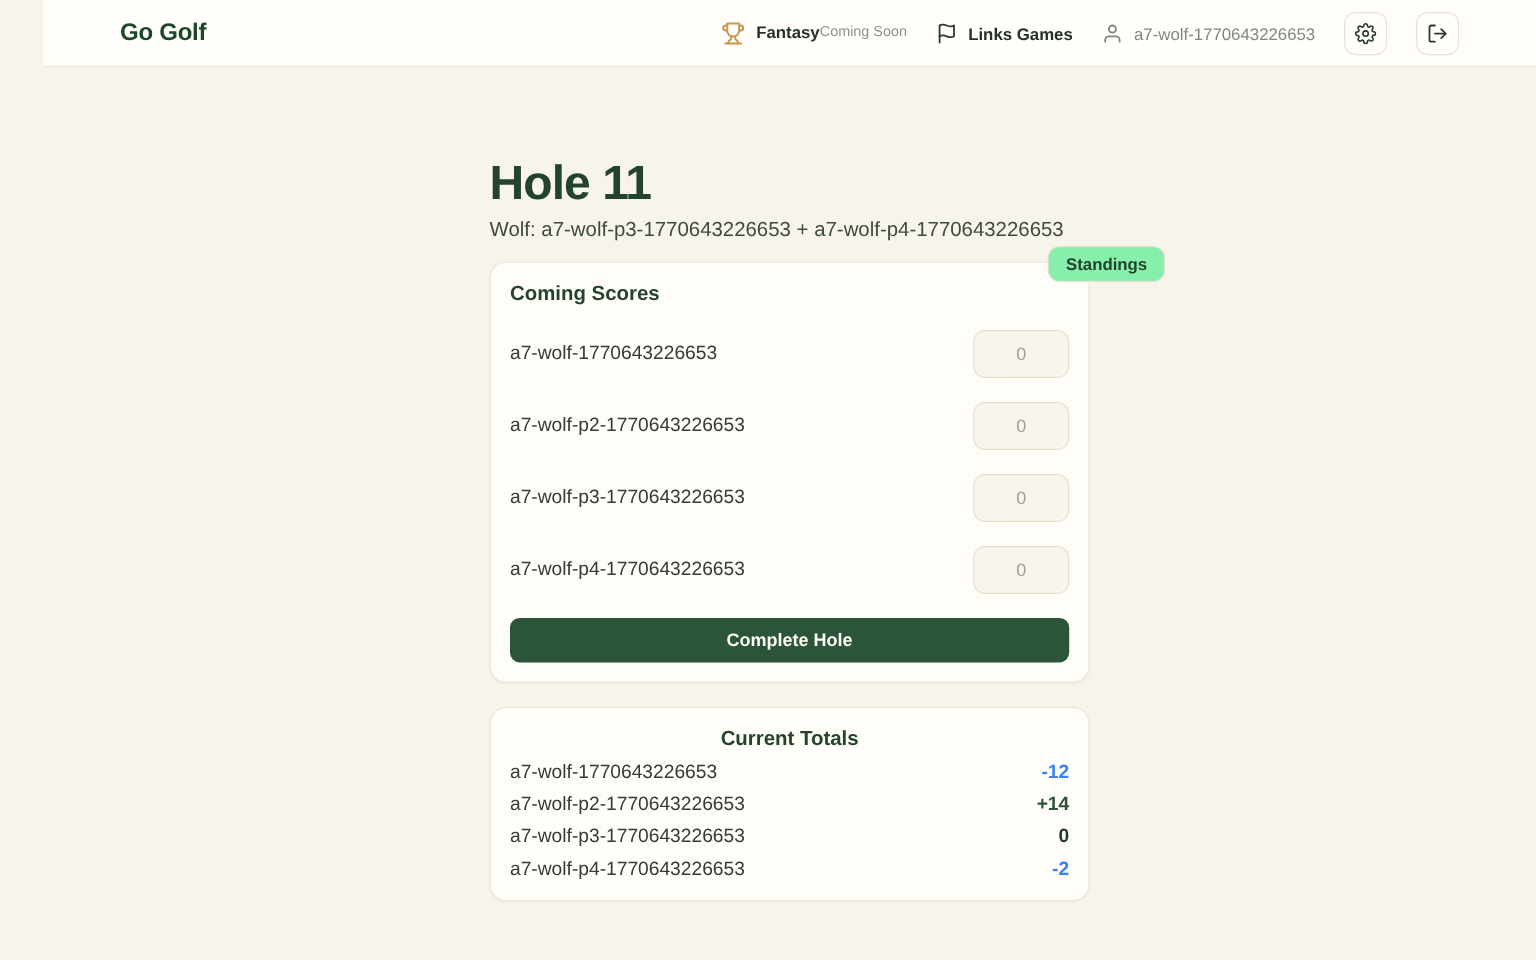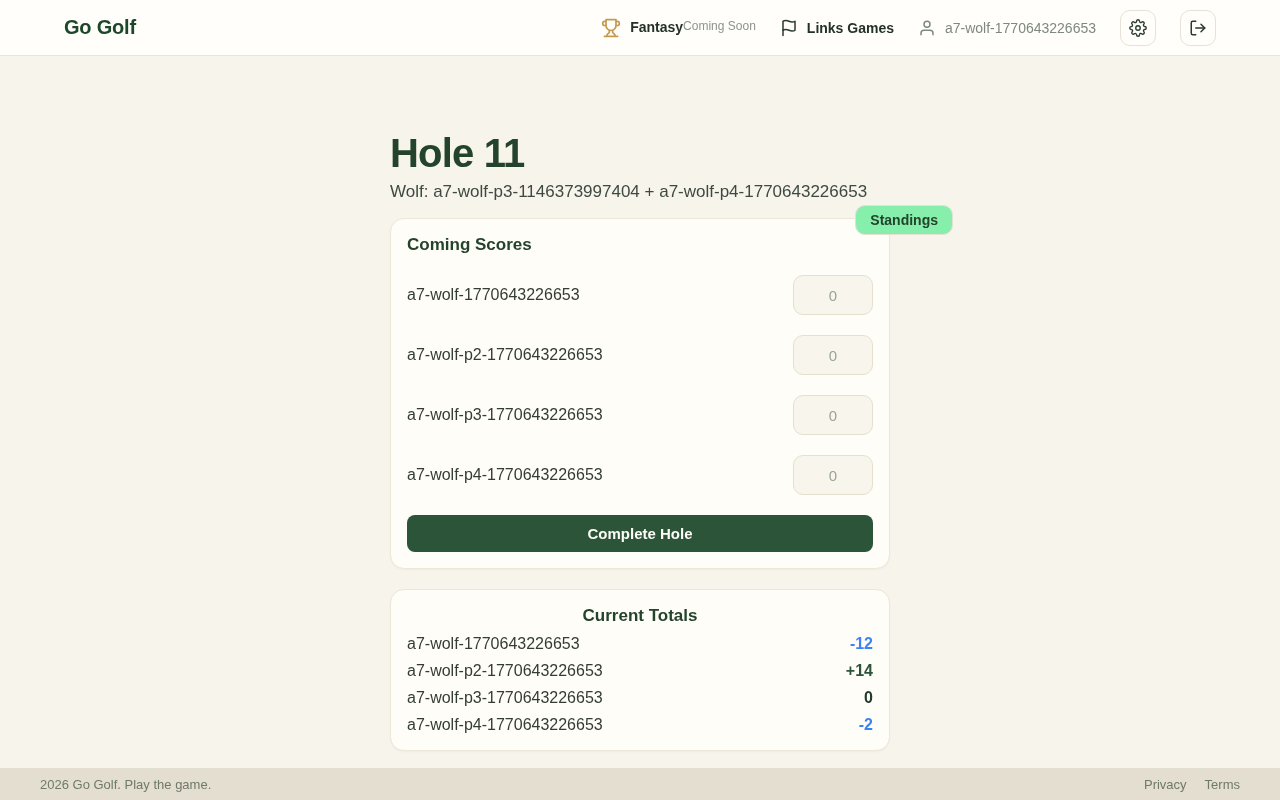--- a/index.html
+++ b/index.html
@@ -8,20 +8,21 @@
     font-family: "Liberation Sans", sans-serif;
     background: #f7f4ec;
     color: #24312a;
   }
   .app {
     width: 1280px;
     height: 800px;
     display: flex;
     flex-direction: column;
     overflow: hidden;
+    padding-left: 36px;
   }
 
   
   .nav {
     height: 56px;
     flex-shrink: 0;
     background: #fffefa;
     border-bottom: 1px solid #eae5d8;
     display: flex;
     align-items: center;
@@ -223,21 +224,21 @@
       </button>
 
     </div>
   </header>
 
   <main>
     <div class="container">
 
       <div class="page-head">
         <h1 class="page-title">Hole 11</h1>
-        <div class="page-subtitle">Wolf: a7-wolf-p3-1146373997404 + a7-wolf-p4-1770643226653</div>
+        <div class="page-subtitle">Wolf: a7-wolf-p3-1770643226653 + a7-wolf-p4-1770643226653</div>
         <button class="standings-btn">Standings</button>
       </div>
 
       <section class="card card-scores">
         <div class="card-heading">Coming Scores</div>
 
         <div class="score-row">
           <span class="score-label">a7-wolf-1770643226653</span>
           <input type="text" class="score-input" placeholder="0" style="">
         </div>
@@ -277,21 +278,14 @@
         </div>
         <div class="total-row">
           <span>a7-wolf-p4-1770643226653</span>
           <span class="total-value tone-negative">-2</span>
         </div>
       </section>
 
     </div>
   </main>
 
-  <footer>
-    <span>2026 Go Golf. Play the game.</span>
-    <span class="footer-links">
-      <a>Privacy</a>
-      <a>Terms</a>
-    </span>
-  </footer>
 
 </div>
 
 </body></html>

